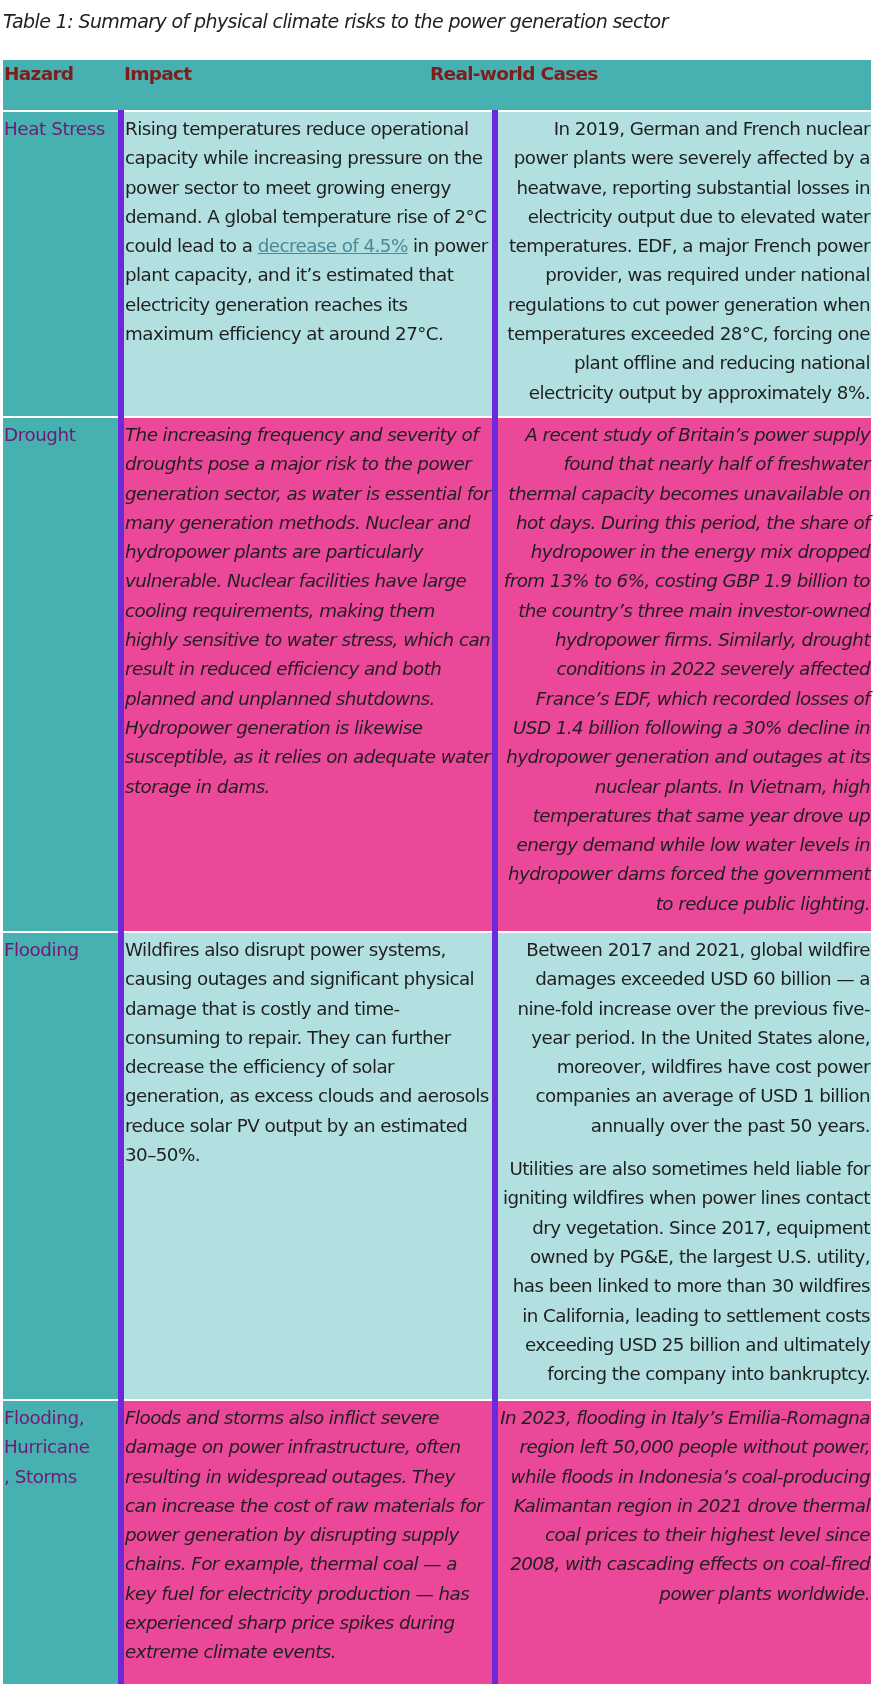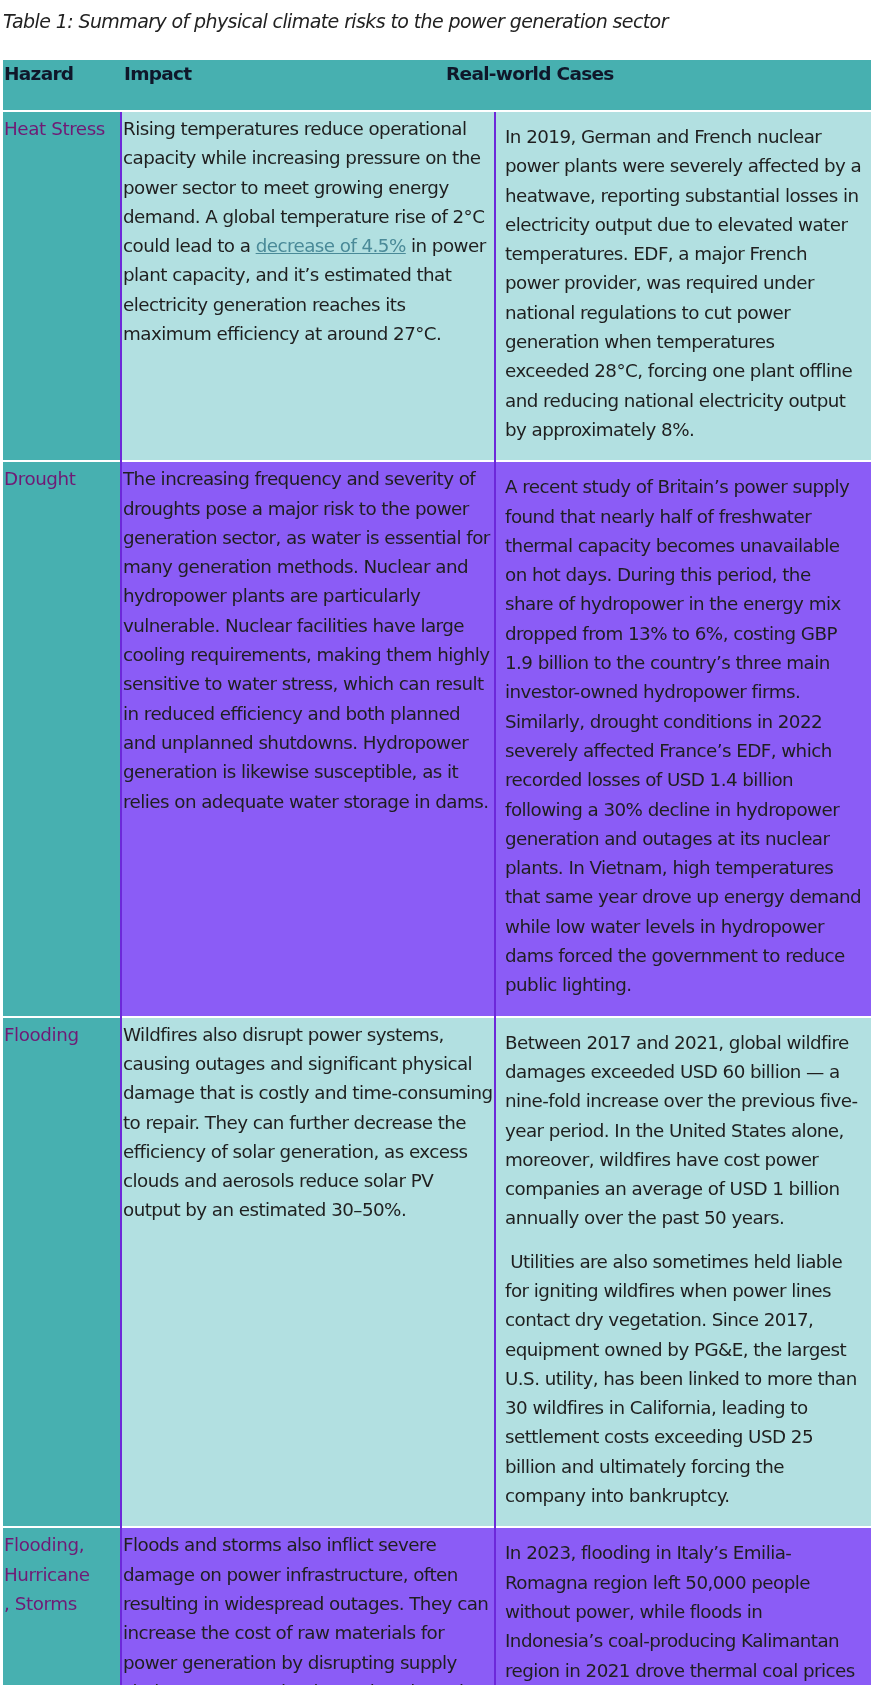--- a/index.html
+++ b/index.html
@@ -33,53 +33,54 @@
       top: 60px;
       width: 868px;
       border-collapse: collapse;
       table-layout: fixed;
     }
     col.c-hazard { width: 118px; }
     col.c-impact { width: 374px; }
     col.c-cases { width: 376px; }
     thead th {
       background: #47b0b0;
-      color: #0f172a;
+      color: #7f1d1d;
       font-weight: bold;
       font-size: 18.5px;
       letter-spacing: -0.7px;
       text-align: left;
       vertical-align: top;
       height: 47px;
       padding: 3px 1px 0 1px;
     }
     td {
       vertical-align: top;
       font-size: 18.3px;
       line-height: 29.3px;
       letter-spacing: -0.55px;
       padding: 2px 1px 8px 1px;
-      border-left: 2px solid #6d28d9;
+      border-left: 6px solid #6d28d9;
       border-top: 2px solid #ffffff;
       word-wrap: break-word;
     }
     td.hazard {
       background: #47b0b0;
       color: #701a75;
       border-left: none;
       letter-spacing: -0.4px;
     }
     tr.row-dark td.impact, tr.row-dark td.cases { background: #b2e0e1; }
-    tr.row-light td.impact, tr.row-light td.cases { background: #8b5cf6; }
+    tr.row-light td.impact, tr.row-light td.cases { background: #ec4899; font-style: italic; }
     tr.r-heat td { height: 294px; }
     tr.r-drought td { height: 503px; }
     tr.r-wildfire td { height: 456px; }
     tr.r-flood td { height: 273px; }
     .cases p {
-      margin: 8px;
+      margin: 0;
+      text-align: right;
     }
     .cases p + p {
       margin-top: 14px;
     }
     a.inline-link {
       color: #4a8a98;
       text-decoration: underline;
     }
   </style>
 </head>
@@ -90,21 +91,21 @@
 <table class="risk-table">
   <colgroup>
     <col class="c-hazard">
     <col class="c-impact">
     <col class="c-cases">
   </colgroup>
   <thead>
     <tr>
       <th>Hazard</th>
       <th colspan="2" style="padding:0;">
-        <div style="display:flex;gap:16px;">
+        <div style="display:flex;">
           <span style="width:374px;padding:3px 1px 0 3px;">Impact</span>
           <span style="padding:3px 0 0 0;margin-left:-69px;">Real-world Cases</span>
         </div>
       </th>
     </tr>
   </thead>
   <tbody>
     <tr class="row-dark r-heat">
       <td class="hazard">Heat Stress</td>
       <td class="impact"><span>Rising temperatures reduce operational capacity while increasing pressure on the power sector to meet growing energy demand. A global temperature rise of 2°C could lead to a </span><a class="inline-link">decrease of 4.5%</a><span> in power plant capacity, and it’s estimated that electricity generation reaches its maximum efficiency at around 27°C.</span></td>

